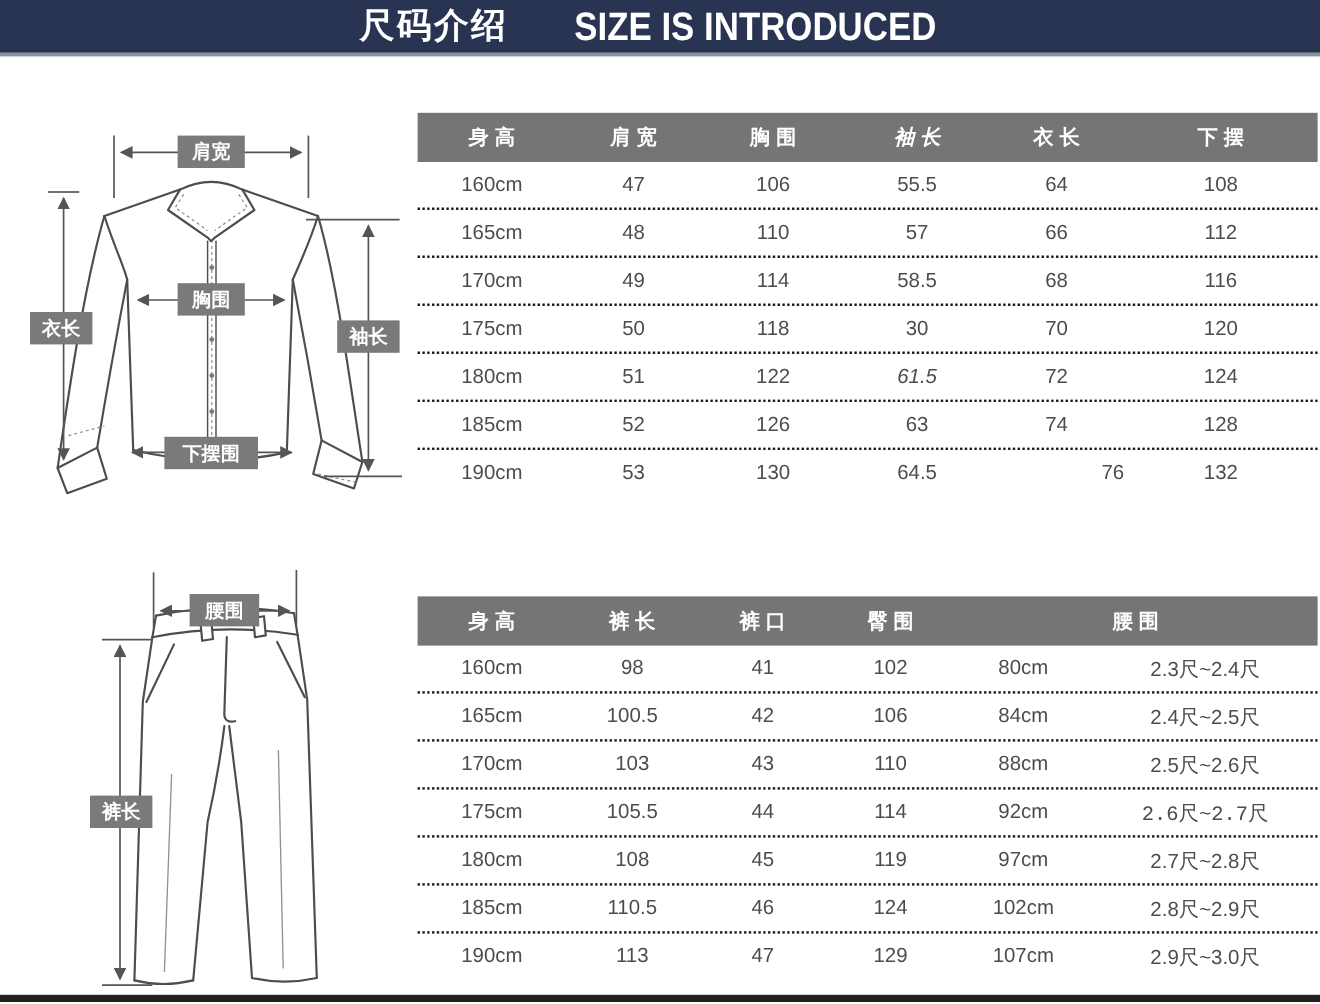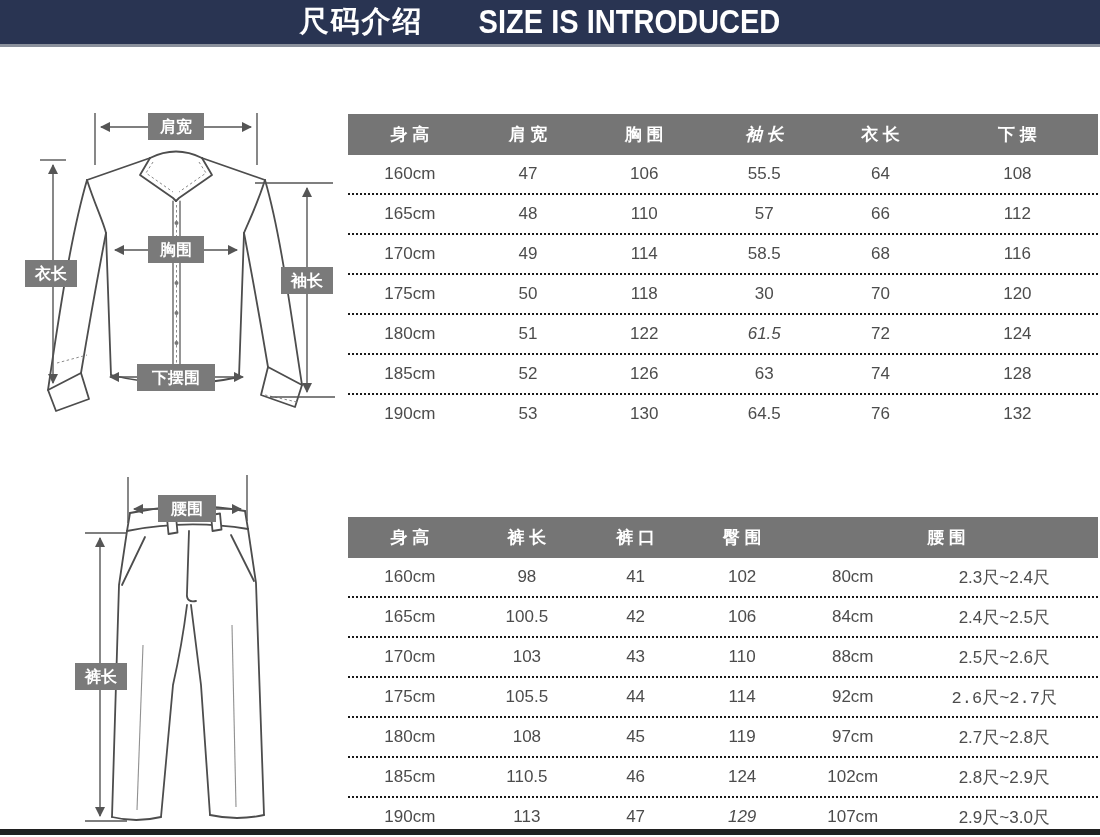--- a/index.html
+++ b/index.html
@@ -18,21 +18,21 @@
     transform:scaleX(.88);display:inline-block;white-space:nowrap;
   }
   .banner-strip{position:absolute;left:0;top:44px;width:1100px;height:3px;background:#8a909c;}
   .bottom-bar{position:absolute;left:0;top:829px;width:1100px;height:6px;background:#202020;}
 
   
   .diag{position:absolute;}
   .diag svg{display:block;}
 
   
-  .size-table{position:absolute;width:750px;margin-top:20px;}
+  .size-table{position:absolute;width:750px;}
   .thead{
     display:flex;align-items:center;height:41px;background:#757575;color:#ffffff;
     font-size:17px;font-weight:bold;
   }
   .th{text-align:center;}
   .trow{
     display:flex;align-items:center;height:38px;color:#4c4c4c;font-size:17px;
   }
   .trow:not(:last-child){border-bottom:2px dotted #1a1a1a;}
   .td{text-align:center;}
@@ -222,21 +222,21 @@
       <div class="td" style="width: 16%;">126</div>
       <div class="td" style="width: 16%;">63</div>
       <div class="td" style="width: 15%;">74</div>
       <div class="td" style="width: 21.5%;">128</div>
     </div>
     <div class="trow">
       <div class="td" style="width: 16.5%;">190cm</div>
       <div class="td" style="width: 15%;">53</div>
       <div class="td" style="width: 16%;">130</div>
       <div class="td" style="width: 16%;">64.5</div>
-      <div class="td" style="width: 15%;">76</div>
+      <div class="td" style="width: 15%; text-align: right;">76</div>
       <div class="td" style="width: 21.5%;">132</div>
     </div>
   </div>
 <div class="size-table pants-table">
     <div class="thead">
       <div class="th" style="width: 16.5%;">身 高</div>
       <div class="th" style="width: 14.7%;">裤 长</div>
       <div class="th" style="width: 14.3%;">裤 口</div>
       <div class="th" style="width: 14.1%;">臀 围</div>
       <div class="th" style="width: 40.4%;">腰 围</div>
@@ -286,19 +286,19 @@
       <div class="td" style="width: 14.7%;">110.5</div>
       <div class="td" style="width: 14.3%;">46</div>
       <div class="td" style="width: 14.1%;">124</div>
       <div class="td" style="width: 15.4%;">102cm</div>
       <div class="td" style="width: 25%;">2.8尺~2.9尺</div>
     </div>
     <div class="trow">
       <div class="td" style="width: 16.5%;">190cm</div>
       <div class="td" style="width: 14.7%;">113</div>
       <div class="td" style="width: 14.3%;">47</div>
-      <div class="td" style="width: 14.1%; font-style: italic;">129</div>
+      <div class="td" style="width: 14.1%;">129</div>
       <div class="td" style="width: 15.4%;">107cm</div>
       <div class="td" style="width: 25%;">2.9尺~3.0尺</div>
     </div>
   </div>
 
 <div class="bottom-bar"></div>
 
 </body></html>

